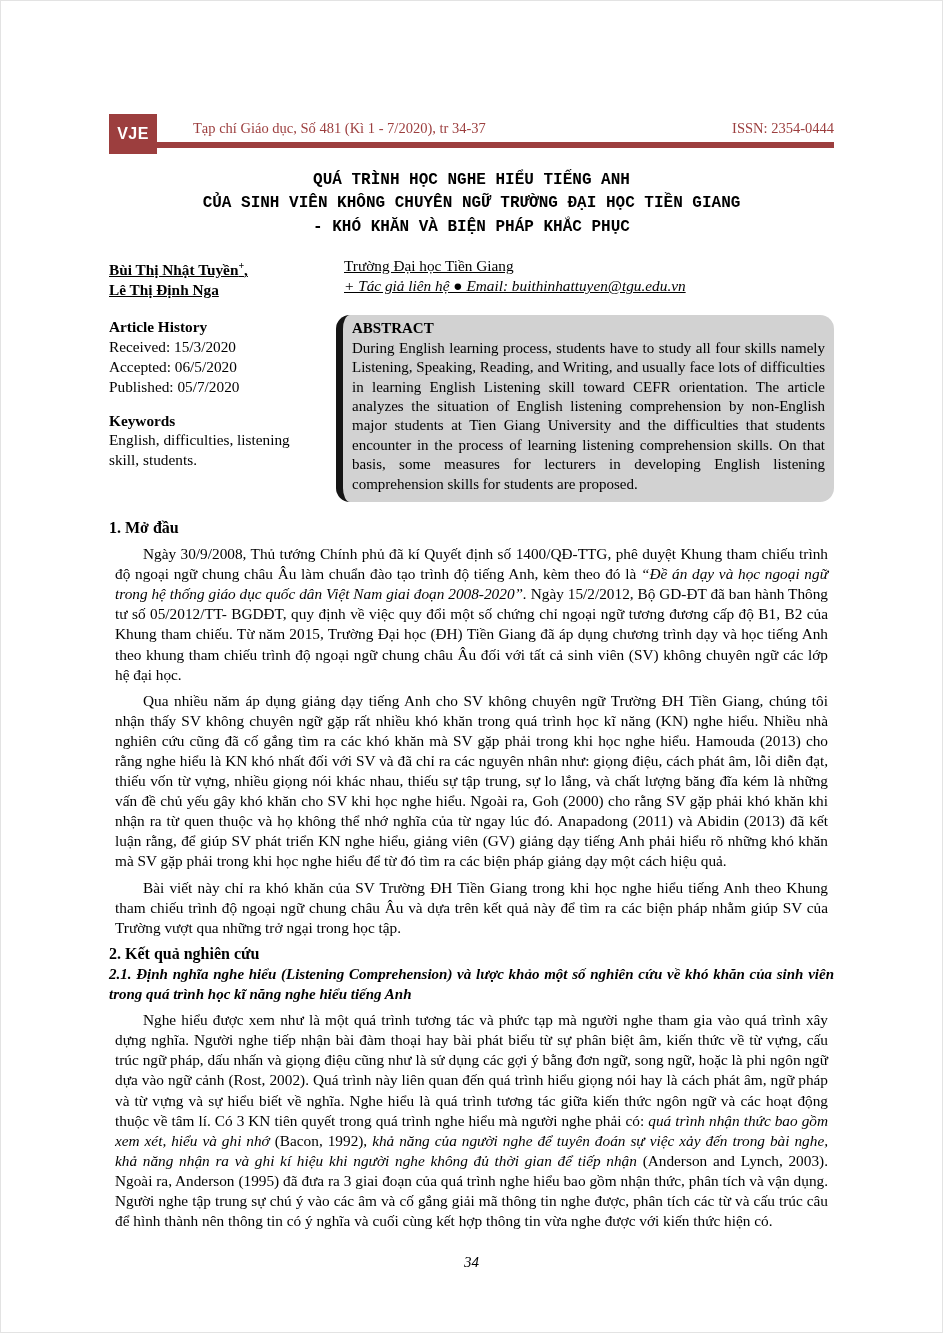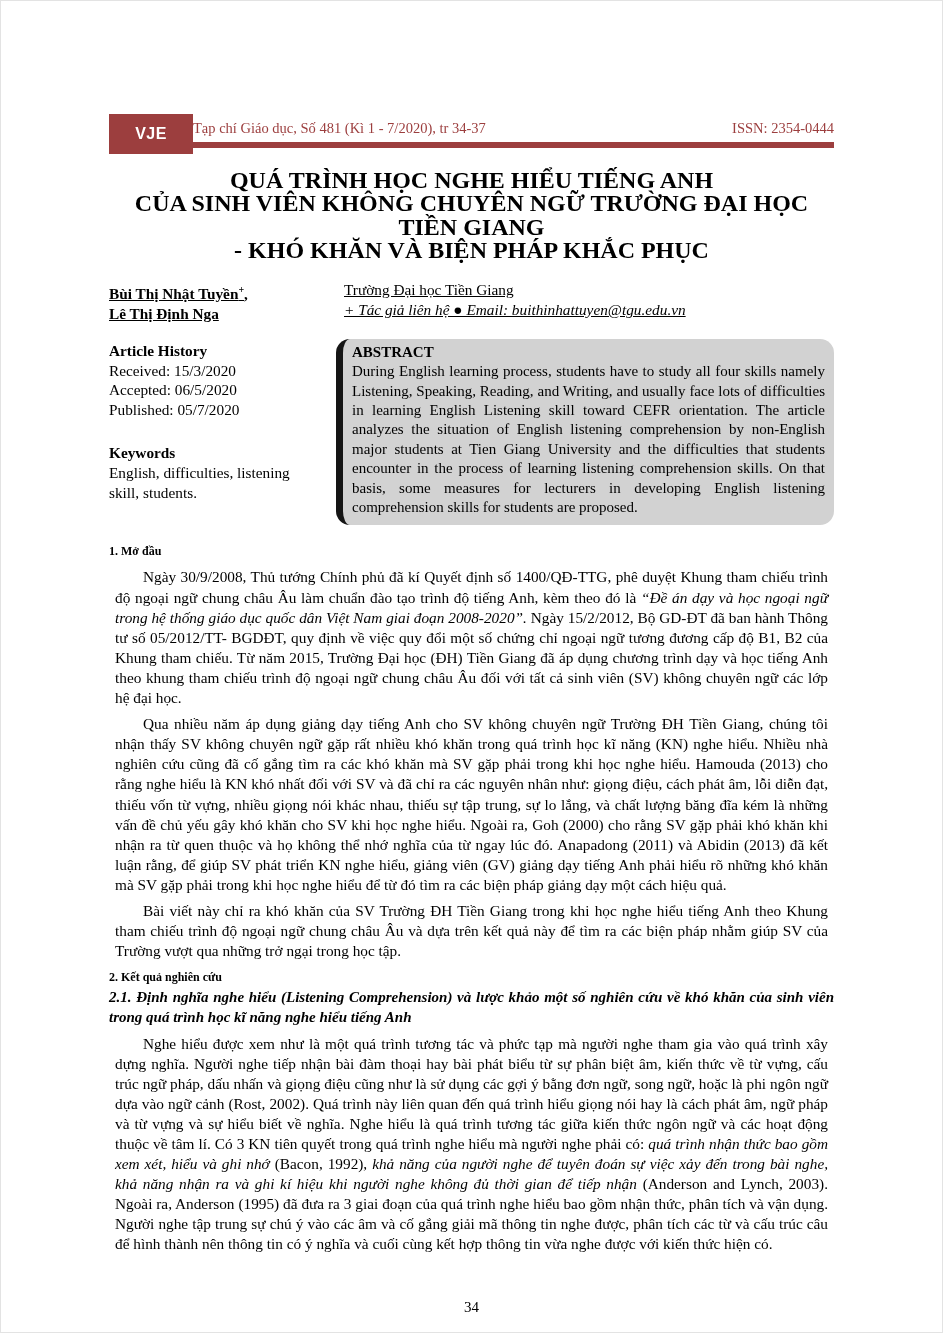--- a/index.html
+++ b/index.html
@@ -9,53 +9,53 @@
     width:943px; height:1333px; position:relative; background:#fff;
     font-family:"Liberation Serif", serif; color:#000;
     border:1px solid #e3e3e3; padding:113px 108px 0 108px; overflow:hidden;
   }
   
   .header-row {
     position:relative; height:34px; border-bottom:6px solid var(--accent);
     display:flex; align-items:center; justify-content:space-between;
   }
   .vje-box {
-    position:absolute; left:0; top:0; width:84px; height:40px; z-index:2;
+    position:absolute; left:0; top:0; width:48px; height:40px; z-index:2;
     background:var(--accent); color:#fff; display:flex; align-items:center; justify-content:center;
     font-family:"Liberation Sans", sans-serif; font-weight:bold; font-size:16px; letter-spacing:0.5px;
   }
   .journal-line { margin-left:84px; font-size:14.5px; color:var(--accent); }
   .issn { font-size:14.5px; color:var(--accent); }
   
-  .title { margin:21px 0 0 0; text-align:center; font-weight:bold; font-size:24px; line-height:23.4px; }
+  .title { margin:21px 0 0 0; text-align:center; font-weight:bold; font-size:16px; line-height:23.4px;font-family:Liberation Mono, monospace; }
   .title span { display:block; }
   
   .author-grid { display:grid; grid-template-columns:227px 1fr; margin-top:17px; font-size:15.3px; line-height:20px;text-decoration:underline; }
   .author-names { font-weight:bold; }
   .author-right { padding-left:8px; }
   .contact-line { font-style:italic; }
   sup { font-size:10px; }
   
   .info-grid { display:grid; grid-template-columns:227px 1fr; margin-top:15px; align-items:start; }
   .info-left { font-size:15.3px; line-height:19.8px; padding-top:2px; padding-right:14px; }
   .sec-title { font-weight:bold; }
-  .keywords-title { margin-top:23px; }
+  .keywords-title { margin-top:14px; }
   .abstract-box {
     background:var(--abstract-bg); border-left:7px solid #151515;
     padding:4px 9px 8px 9px; font-size:15px; line-height:19.4px; text-align:justify;border-radius:14px;
   }
   .abstract-title { font-weight:bold; }
   
   .body-text { margin-top:16px; font-size:15.3px; line-height:20.1px; text-align:justify; }
   .body-text p { margin:6px; text-indent:28px; }
-  .heading { margin:0; font-size:12px; font-weight:bold; text-indent:0; text-align:left; }
+  .heading { margin:0; font-size:16px; font-weight:bold; text-indent:0; text-align:left; }
   .subheading { margin:0; font-size:15px; font-weight:bold; font-style:italic; text-indent:0; text-align:justify; }
   .it { font-style:italic; }
   
-  .page-number { text-align:center; margin-top:44px; font-size:15px; }
+  .page-number { text-align:center; margin-top:23px; font-size:15px;font-style:italic; }
 </style>
 </head>
 <body>
 
 <div class="page">
 
   <div class="header-row">
     <div class="vje-box">
       <span>VJE</span>
     </div>

